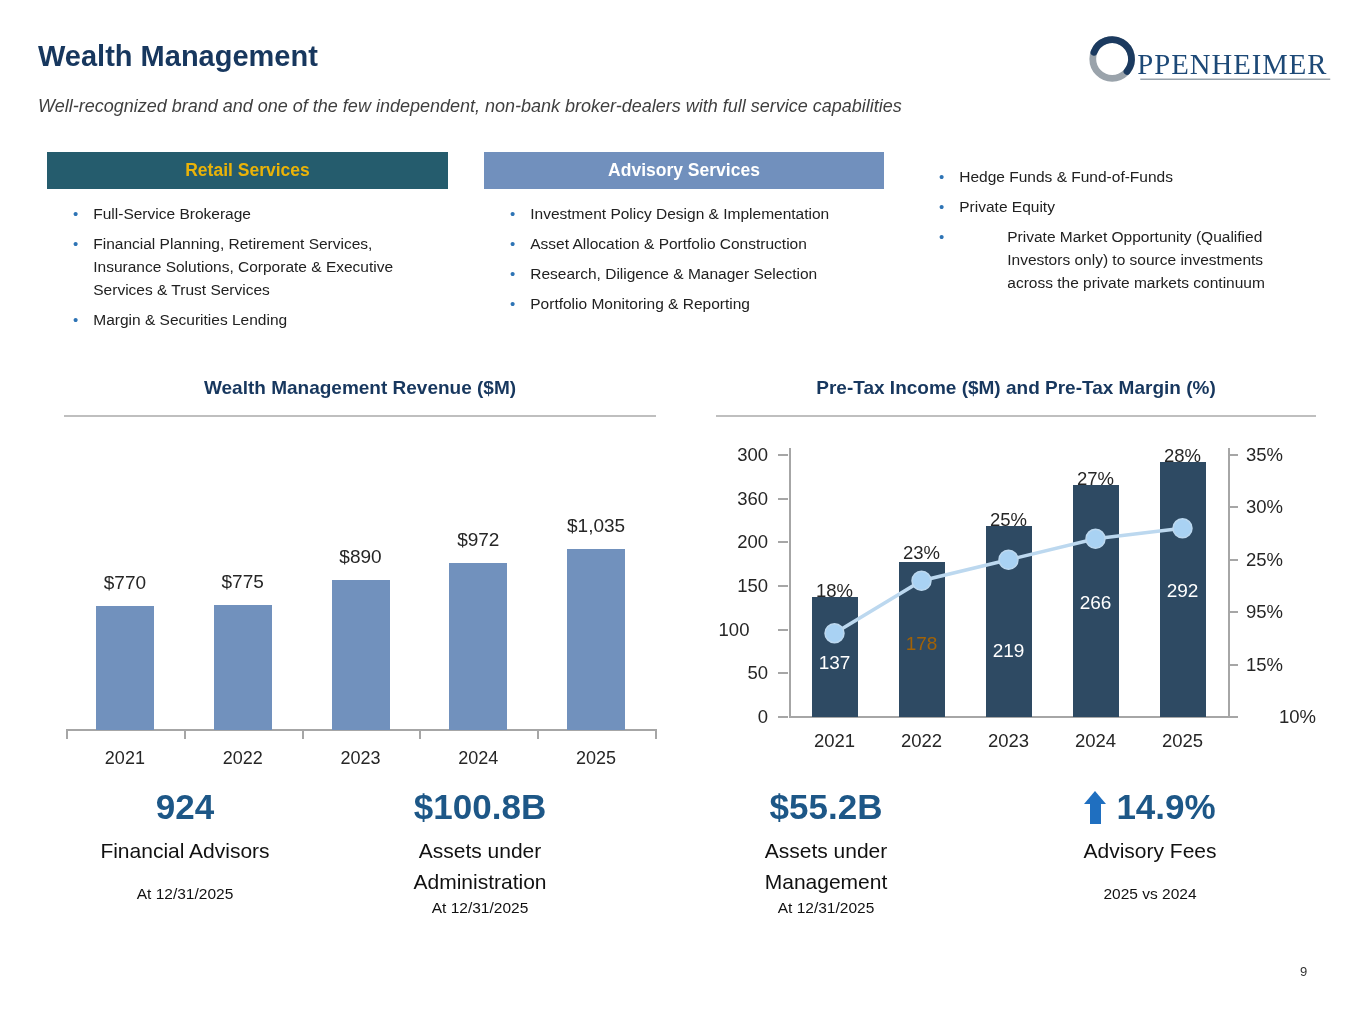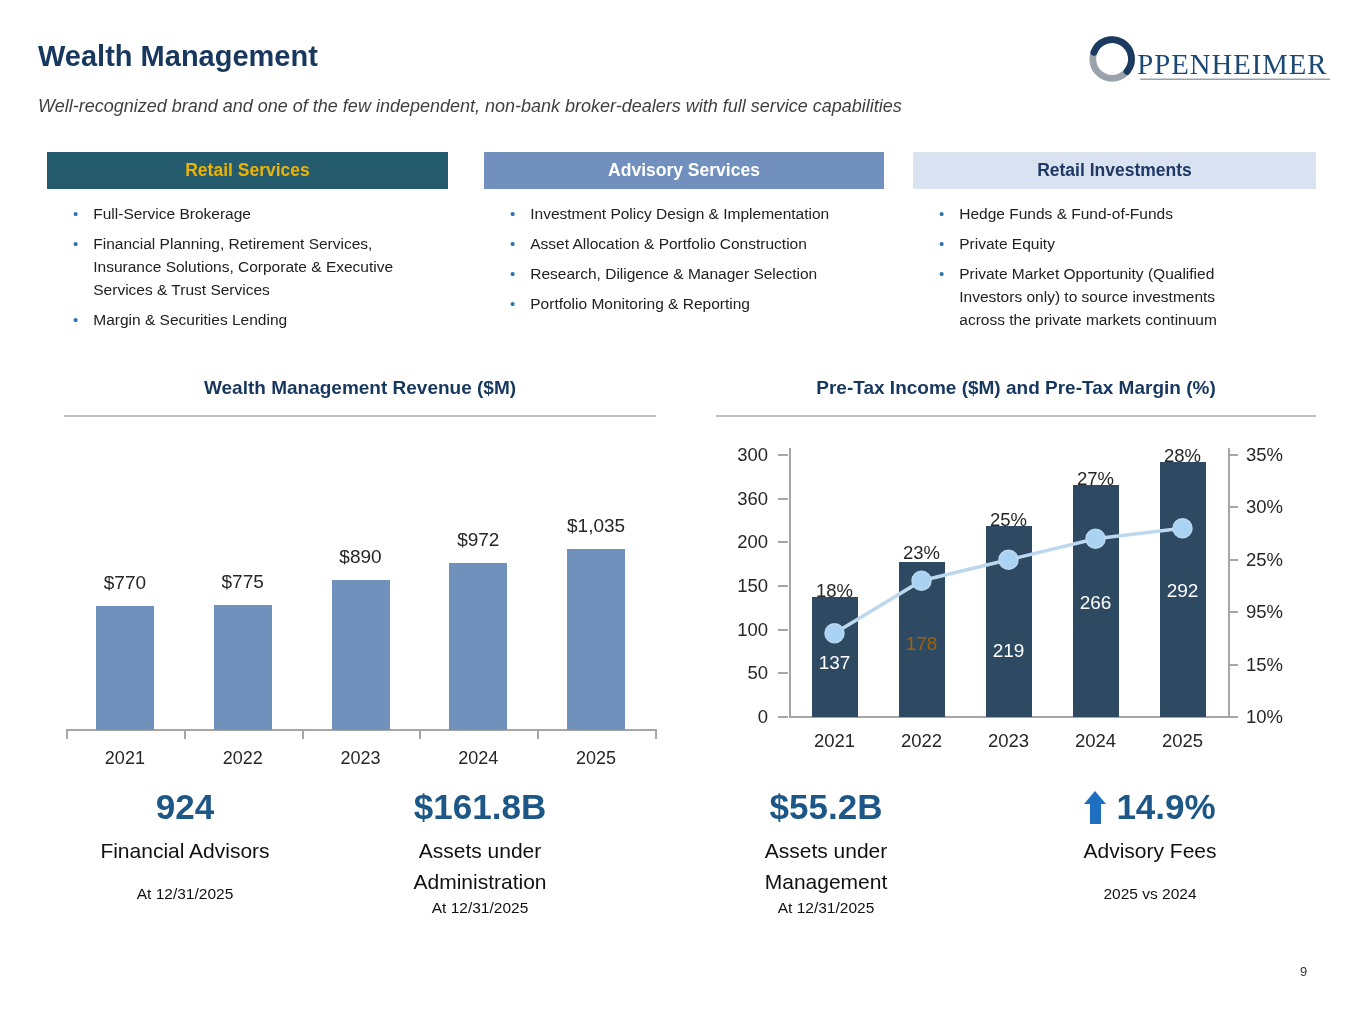--- a/index.html
+++ b/index.html
@@ -87,33 +87,32 @@
           <span class="dot">•</span>
           <span style="max-width: 344px;">Research, Diligence &amp; Manager Selection</span>
         </li>
         <li>
           <span class="dot">•</span>
           <span style="max-width: 344px;">Portfolio Monitoring &amp; Reporting</span>
         </li>
       </ul>
   </div>
   <div class="abs col" style="left:913px;width:403px;">
-    <div class="col-header light">Retail Investments</div>
     <ul class="bullets">
         <li>
           <span class="dot">•</span>
           <span style="max-width: 302px;">Hedge Funds &amp; Fund-of-Funds</span>
         </li>
         <li>
           <span class="dot">•</span>
           <span style="max-width: 302px;">Private Equity</span>
         </li>
         <li>
           <span class="dot">•</span>
-          <span style="max-width: 302px;">Private Market Opportunity (Qualified Investors only) to source investments across the private markets continuum</span>
+          <span style="max-width: 302px; margin-left: 48px;">Private Market Opportunity (Qualified Investors only) to source investments across the private markets continuum</span>
         </li>
       </ul>
   </div>
 
   <div class="abs chart-title" style="left:64px;width:592px;">Wealth Management Revenue ($M)</div>
   <div class="abs divider" style="left:64px;width:592px;"></div>
   <div class="abs chart-title" style="left:716px;width:600px;">Pre-Tax Income ($M) and Pre-Tax Margin (%)</div>
   <div class="abs divider" style="left:716px;width:600px;"></div>
 
   <div class="abs" id="chart-layer" style="left:0;top:0;width:1365px;height:1024px;">
@@ -144,37 +143,37 @@
       <div class="chart-text" style="left: 788.5px; top: 716px; width: 441.5px; height: 2px; background: var(--axis);"></div>
       <div class="chart-text" style="left: 778px; top: 454px; width: 10px; height: 2px; background: var(--axis);"></div>
       <div class="chart-text" style="left: 700px; top: 444px; width: 68px; text-align: right; font-size: 18.5px;">300</div>
       <div class="chart-text" style="left: 778px; top: 497.667px; width: 10px; height: 2px; background: var(--axis);"></div>
       <div class="chart-text" style="left: 700px; top: 487.667px; width: 68px; text-align: right; font-size: 18.5px;">360</div>
       <div class="chart-text" style="left: 778px; top: 541.333px; width: 10px; height: 2px; background: var(--axis);"></div>
       <div class="chart-text" style="left: 700px; top: 531.333px; width: 68px; text-align: right; font-size: 18.5px;">200</div>
       <div class="chart-text" style="left: 778px; top: 585px; width: 10px; height: 2px; background: var(--axis);"></div>
       <div class="chart-text" style="left: 700px; top: 575px; width: 68px; text-align: right; font-size: 18.5px;">150</div>
       <div class="chart-text" style="left: 778px; top: 628.667px; width: 10px; height: 2px; background: var(--axis);"></div>
-      <div class="chart-text" style="left: 700px; top: 618.667px; width: 68px; text-align: right; font-size: 18.5px;">100</div>
+      <div class="chart-text" style="left: 700px; top: 618.667px; width: 68px; font-size: 18.5px;">100</div>
       <div class="chart-text" style="left: 778px; top: 672.333px; width: 10px; height: 2px; background: var(--axis);"></div>
       <div class="chart-text" style="left: 700px; top: 662.333px; width: 68px; text-align: right; font-size: 18.5px;">50</div>
       <div class="chart-text" style="left: 778px; top: 716px; width: 10px; height: 2px; background: var(--axis);"></div>
       <div class="chart-text" style="left: 700px; top: 706px; width: 68px; text-align: right; font-size: 18.5px;">0</div>
       <div class="chart-text" style="left: 1228px; top: 454px; width: 10px; height: 2px; background: var(--axis);"></div>
       <div class="chart-text" style="left: 1246px; top: 444px; width: 70px; text-align: left; font-size: 18.5px;">35%</div>
       <div class="chart-text" style="left: 1228px; top: 506.4px; width: 10px; height: 2px; background: var(--axis);"></div>
       <div class="chart-text" style="left: 1246px; top: 496.4px; width: 70px; text-align: left; font-size: 18.5px;">30%</div>
       <div class="chart-text" style="left: 1228px; top: 558.8px; width: 10px; height: 2px; background: var(--axis);"></div>
       <div class="chart-text" style="left: 1246px; top: 548.8px; width: 70px; text-align: left; font-size: 18.5px;">25%</div>
       <div class="chart-text" style="left: 1228px; top: 611.2px; width: 10px; height: 2px; background: var(--axis);"></div>
       <div class="chart-text" style="left: 1246px; top: 601.2px; width: 70px; text-align: left; font-size: 18.5px;">95%</div>
       <div class="chart-text" style="left: 1228px; top: 663.6px; width: 10px; height: 2px; background: var(--axis);"></div>
       <div class="chart-text" style="left: 1246px; top: 653.6px; width: 70px; text-align: left; font-size: 18.5px;">15%</div>
       <div class="chart-text" style="left: 1228px; top: 716px; width: 10px; height: 2px; background: var(--axis);"></div>
-      <div class="chart-text" style="left: 1246px; top: 706px; width: 70px; text-align: left; font-size: 18.5px;">10%</div>
+      <div class="chart-text" style="left: 1246px; top: 706px; width: 70px; text-align: right; font-size: 18.5px;">10%</div>
       <div class="chart-text" style="left: 811.5px; top: 597.353px; width: 46px; height: 119.647px; background: var(--bar_right); z-index: 1;"></div>
       <div class="chart-text" style="left: 794.5px; top: 651.587px; width: 80px; font-size: 19px; color: rgb(255, 255, 255); z-index: 3;">137</div>
       <div class="chart-text" style="left: 789.5px; top: 580.353px; width: 90px; font-size: 18.5px; z-index: 3;">18%</div>
       <div class="chart-text" style="left: 784.5px; top: 730px; width: 100px; font-size: 18.5px;">2021</div>
       <div class="chart-text" style="left: 898.5px; top: 561.547px; width: 46px; height: 155.453px; background: var(--bar_right); z-index: 1;"></div>
       <div class="chart-text" style="left: 881.5px; top: 632.61px; width: 80px; font-size: 19px; color: #a16207; z-index: 3;">178</div>
       <div class="chart-text" style="left: 876.5px; top: 541.76px; width: 90px; font-size: 18.5px; z-index: 3;">23%</div>
       <div class="chart-text" style="left: 871.5px; top: 730px; width: 100px; font-size: 18.5px;">2022</div>
       <div class="chart-text" style="left: 985.5px; top: 525.74px; width: 46px; height: 191.26px; background: var(--bar_right); z-index: 1;"></div>
       <div class="chart-text" style="left: 968.5px; top: 608px; width: 80px; font-size: 19px; color: rgb(255, 255, 255); z-index: 3; margin-top: 32px;">219</div>
@@ -200,21 +199,21 @@
 
   <div class="abs stat" style="left:60px;text-align:center;">
     <div class="stat-value">
         <span>924</span>
       </div>
     <div class="stat-label">Financial Advisors</div>
     <div class="stat-sub">At 12/31/2025</div>
   </div>
   <div class="abs stat" style="left:355px;">
     <div class="stat-value">
-        <span>$161.8B</span>
+        <span>$100.8B</span>
       </div>
     <div class="stat-label">Assets under Administration</div>
     <div class="stat-sub">At 12/31/2025</div>
   </div>
   <div class="abs stat" style="left:701px;">
     <div class="stat-value">
         <span>$55.2B</span>
       </div>
     <div class="stat-label">Assets under Management</div>
     <div class="stat-sub">At 12/31/2025</div>

